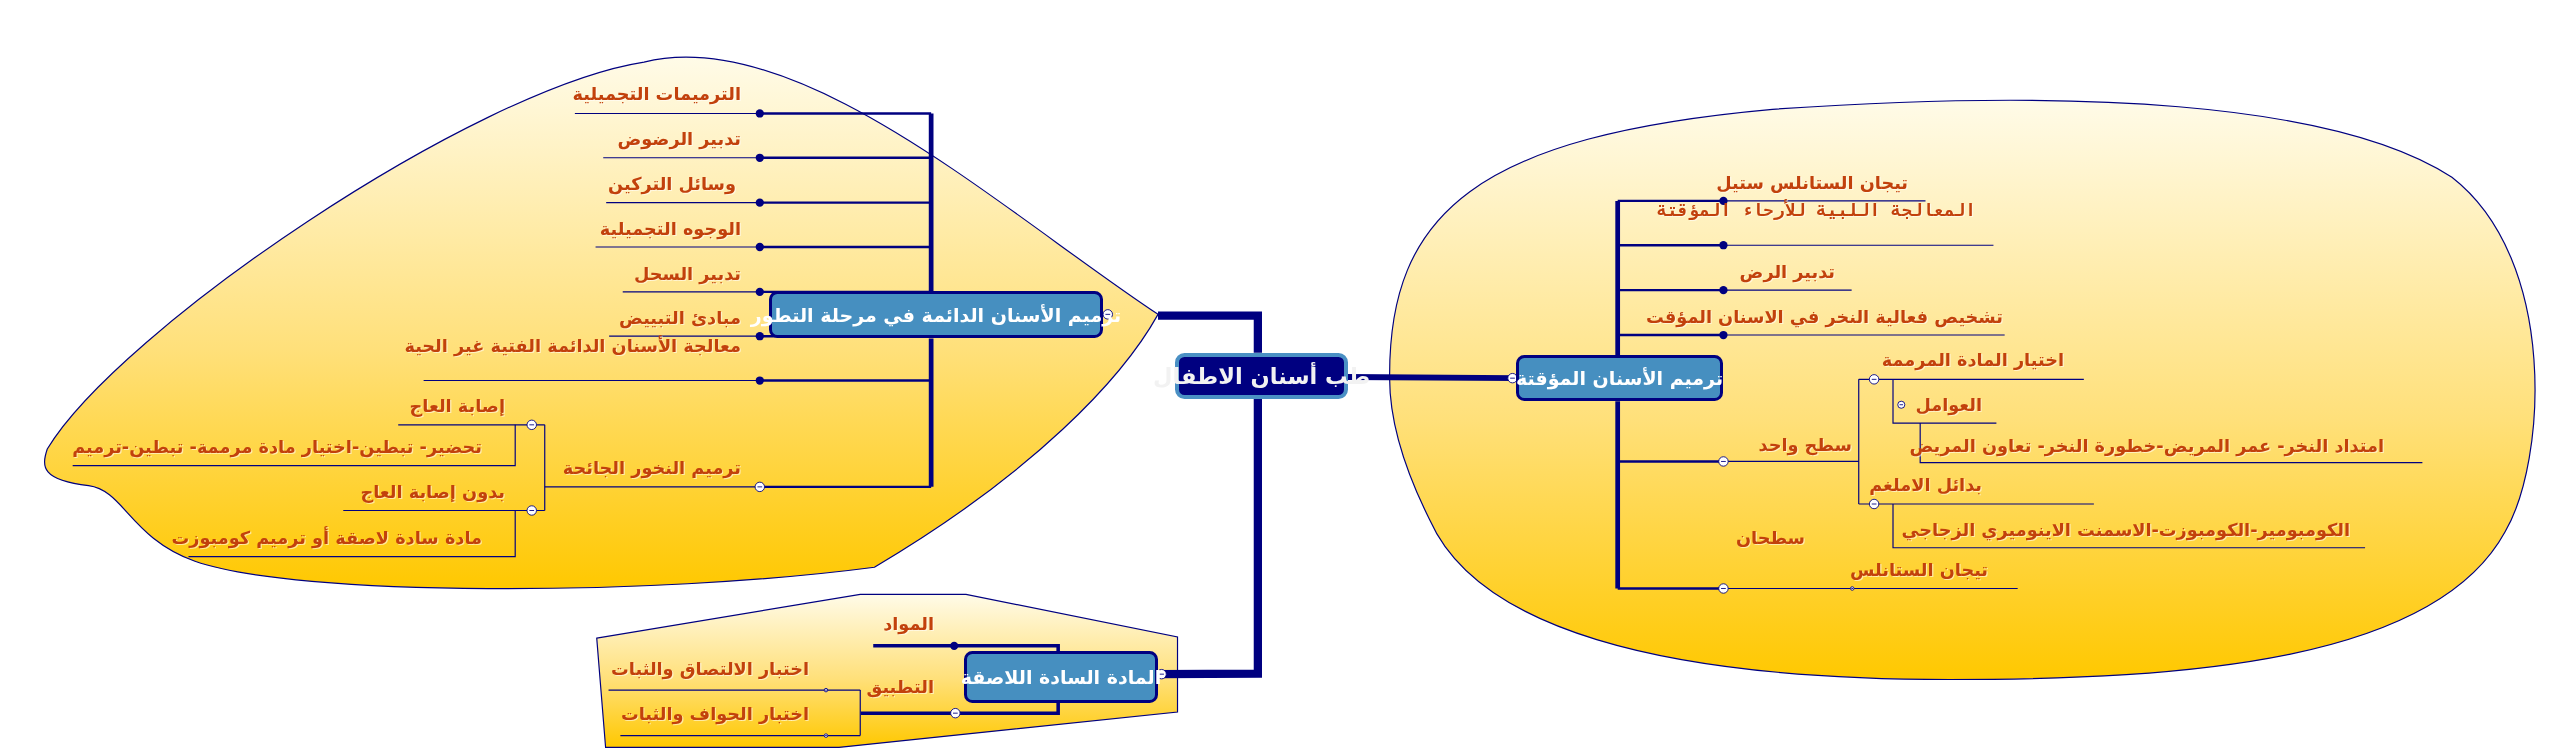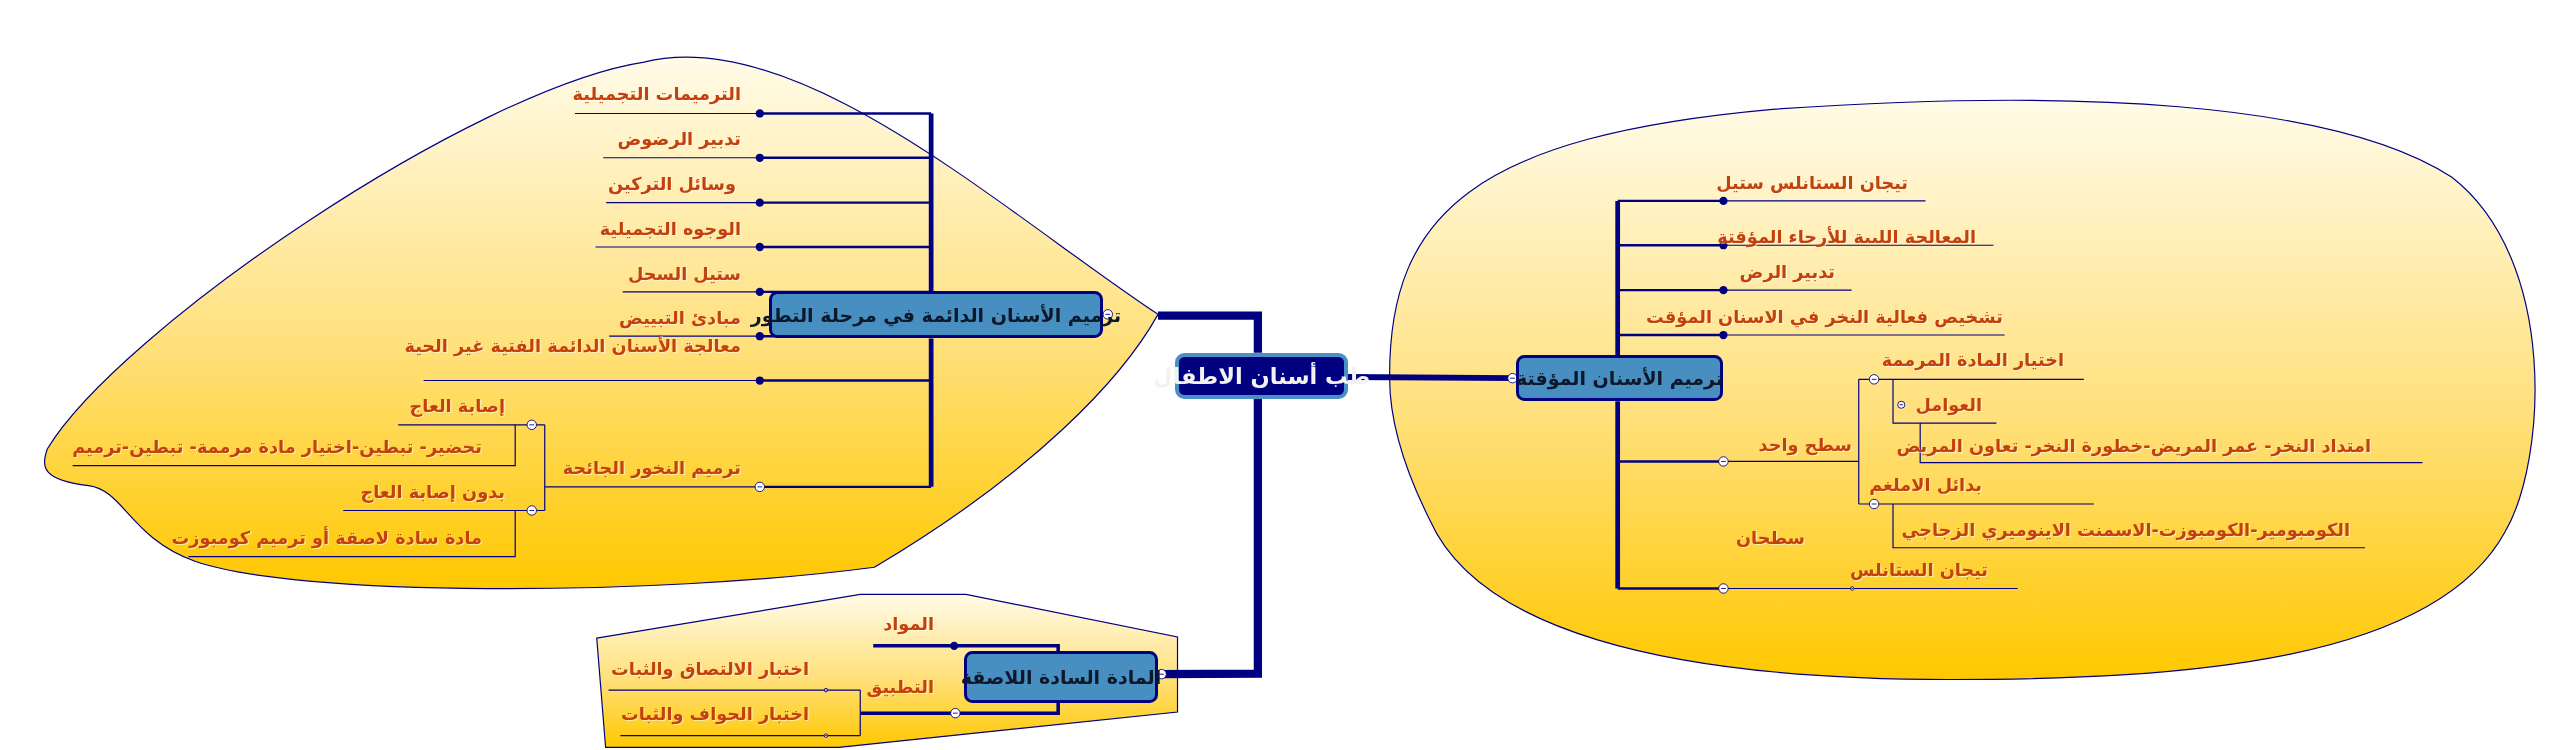--- a/index.html
+++ b/index.html
@@ -2,21 +2,21 @@
 <html style="font-size:9.5px"><head>
 <meta charset="utf-8">
 <style>
   html,body{margin:0;padding:0;background:#ffffff;}
   body{width:2576px;height:751px;position:relative;overflow:hidden;font-family:"DejaVu Sans","Liberation Sans",sans-serif;}
   #map{position:absolute;left:0;top:0;}
   .lbl{position:absolute;white-space:nowrap;direction:rtl;color:#c2410c;font-weight:bold;font-size:17.7px;line-height:21px;
        text-shadow:1.2px 1.2px 0 rgba(255,255,255,0.55);}
   .node{position:absolute;box-sizing:border-box;display:flex;align-items:center;justify-content:center;direction:rtl;
         white-space:nowrap;font-weight:bold;border-radius:8.3px;}
-  .node-main{background:#468fc0;border:3px solid #000080;color:#0f172a;font-size:19px;}
+  .node-main{background:#468fc0;border:3px solid #000080;color:#ffffff;font-size:19px;}
   .node-root{background:#000080;border:4.1px solid #4a90c4;color:#f2f2f2;font-size:22.5px;border-radius:9.5px;}
 </style>
 </head>
 <body>
 
 <svg id="map" width="2576" height="751" viewBox="0 0 4360 1271">
   <defs>
     <linearGradient id="gold" x1="0" y1="0" x2="0" y2="1">
       <stop offset="0" stop-color="#fffbe8"></stop>
       <stop offset="0.55" stop-color="#ffe07a"></stop>
@@ -167,37 +167,37 @@
   <span>ترميم الأسنان المؤقتة</span>
 </div>
 <div class="node node-main" style="left:769px;top:291px;width:334px;height:47px;">
   <span>ترميم الأسنان الدائمة في مرحلة التطور</span>
 </div>
 <div class="node node-main" style="left:964px;top:651px;width:194px;height:52px;">
   <span>المادة السادة اللاصقة</span>
 </div>
 
 <div class="lbl" style="right:668px;top:173px;">تيجان الستانلس ستيل</div>
-<div class="lbl" style="right:600px;top:227px;">المعالجة اللبية للأرحاء المؤقتة</div>
+<div class="lbl" style="right:600px;top:201px;font-family:Liberation Mono, monospace;">المعالجة اللبية للأرحاء المؤقتة</div>
 <div class="lbl" style="right:741px;top:262px;">تدبير الرض</div>
 <div class="lbl" style="right:573px;top:307px;">تشخيص فعالية النخر في الاسنان المؤقت</div>
 <div class="lbl" style="right:724px;top:435px;">سطح واحد</div>
 <div class="lbl" style="right:512px;top:350px;">اختيار المادة المرممة</div>
 <div class="lbl" style="right:594px;top:395px;">العوامل</div>
-<div class="lbl" style="right:205px;top:436px;text-align:right;">امتداد النخر- عمر المريض-خطورة النخر- تعاون المريض</div>
+<div class="lbl" style="right:192px;top:436px;text-align:right;">امتداد النخر- عمر المريض-خطورة النخر- تعاون المريض</div>
 <div class="lbl" style="right:594px;top:475px;">بدائل الاملغم</div>
 <div class="lbl" style="right:226px;top:520px;text-align:center;">الكومبومير-الكومبوزت-الاسمنت الاينوميري الزجاجي</div>
 <div class="lbl" style="right:771px;top:528px;margin-left:24px;">سطحان</div>
 <div class="lbl" style="right:588px;top:560px;">تيجان الستانلس</div>
 
 <div class="lbl" style="right:1835px;top:84px;">الترميمات التجميلية</div>
 <div class="lbl" style="right:1835px;top:129px;">تدبير الرضوض</div>
 <div class="lbl" style="right:1840px;top:174px;">وسائل التركين</div>
 <div class="lbl" style="right:1835px;top:219px;">الوجوه التجميلية</div>
-<div class="lbl" style="right:1835px;top:264px;">ستيل السحل</div>
+<div class="lbl" style="right:1835px;top:264px;">تدبير السحل</div>
 <div class="lbl" style="right:1835px;top:308px;">مبادئ التبييض</div>
 <div class="lbl" style="right:1835px;top:336px;">معالجة الأسنان الدائمة الفتية غير الحية</div>
 <div class="lbl" style="right:1835px;top:458px;">ترميم النخور الجائحة</div>
 <div class="lbl" style="right:2071px;top:396px;">إصابة العاج</div>
 <div class="lbl" style="right:2094px;top:437px;">تحضير- تبطين-اختيار مادة مرممة- تبطين-ترميم</div>
 <div class="lbl" style="right:2071px;top:482px;">بدون إصابة العاج</div>
 <div class="lbl" style="right:2094px;top:528px;">مادة سادة لاصقة أو ترميم كومبوزت</div>
 
 <div class="lbl" style="right:1642px;top:614px;">المواد</div>
 <div class="lbl" style="right:1642px;top:677px;">التطبيق</div>

